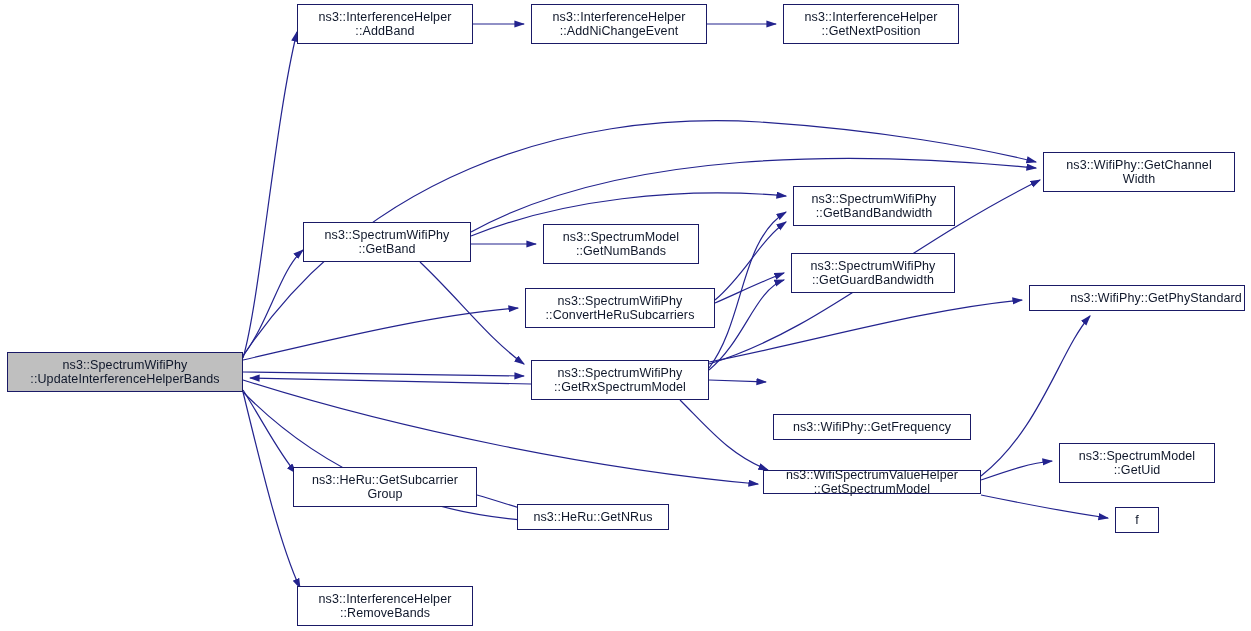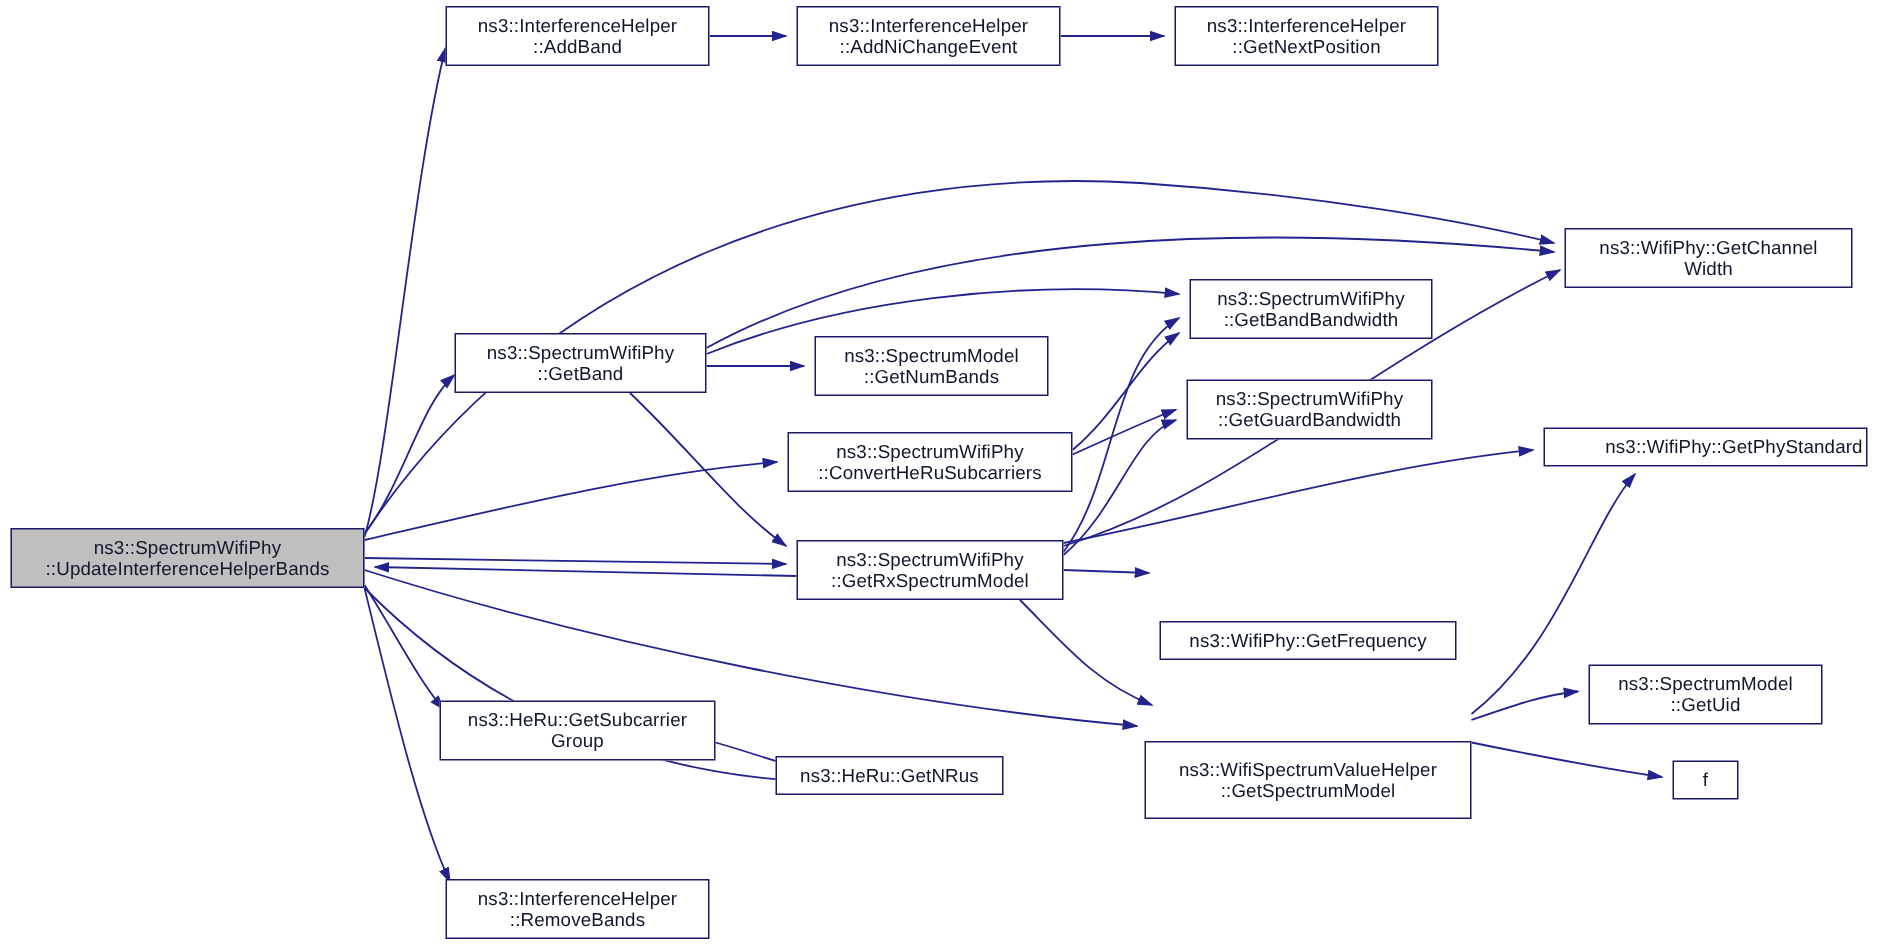--- a/index.html
+++ b/index.html
@@ -104,21 +104,21 @@
       <div class="node" style="left: 791px; top: 253px; width: 164px; height: 40px;">ns3::SpectrumWifiPhy
 ::GetGuardBandwidth</div>
       <div class="node" style="left: 1029px; top: 285px; width: 216px; height: 26px; padding-left: 40px;">ns3::WifiPhy::GetPhyStandard</div>
       <div class="node" style="left: 525px; top: 288px; width: 190px; height: 40px;">ns3::SpectrumWifiPhy
 ::ConvertHeRuSubcarriers</div>
       <div class="node" style="left: 531px; top: 360px; width: 178px; height: 40px;">ns3::SpectrumWifiPhy
 ::GetRxSpectrumModel</div>
       <div class="node" style="left: 773px; top: 390px; width: 198px; height: 26px; margin-top: 24px;">ns3::WifiPhy::GetFrequency</div>
       <div class="node" style="left: 1059px; top: 443px; width: 156px; height: 40px;">ns3::SpectrumModel
 ::GetUid</div>
-      <div class="node" style="left: 763px; top: 494px; width: 218px; height: 52px;">ns3::WifiSpectrumValueHelper
+      <div class="node" style="left: 763px; top: 470px; width: 218px; height: 24px;">ns3::WifiSpectrumValueHelper
 ::GetSpectrumModel</div>
       <div class="node" style="left: 293px; top: 467px; width: 184px; height: 40px;">ns3::HeRu::GetSubcarrier
 Group</div>
       <div class="node" style="left: 1115px; top: 507px; width: 44px; height: 26px;">f</div>
       <div class="node" style="left: 517px; top: 504px; width: 152px; height: 26px;">ns3::HeRu::GetNRus</div>
       <div class="node" style="left: 297px; top: 586px; width: 176px; height: 40px;">ns3::InterferenceHelper
 ::RemoveBands</div>
     </div>
 </div>
 

